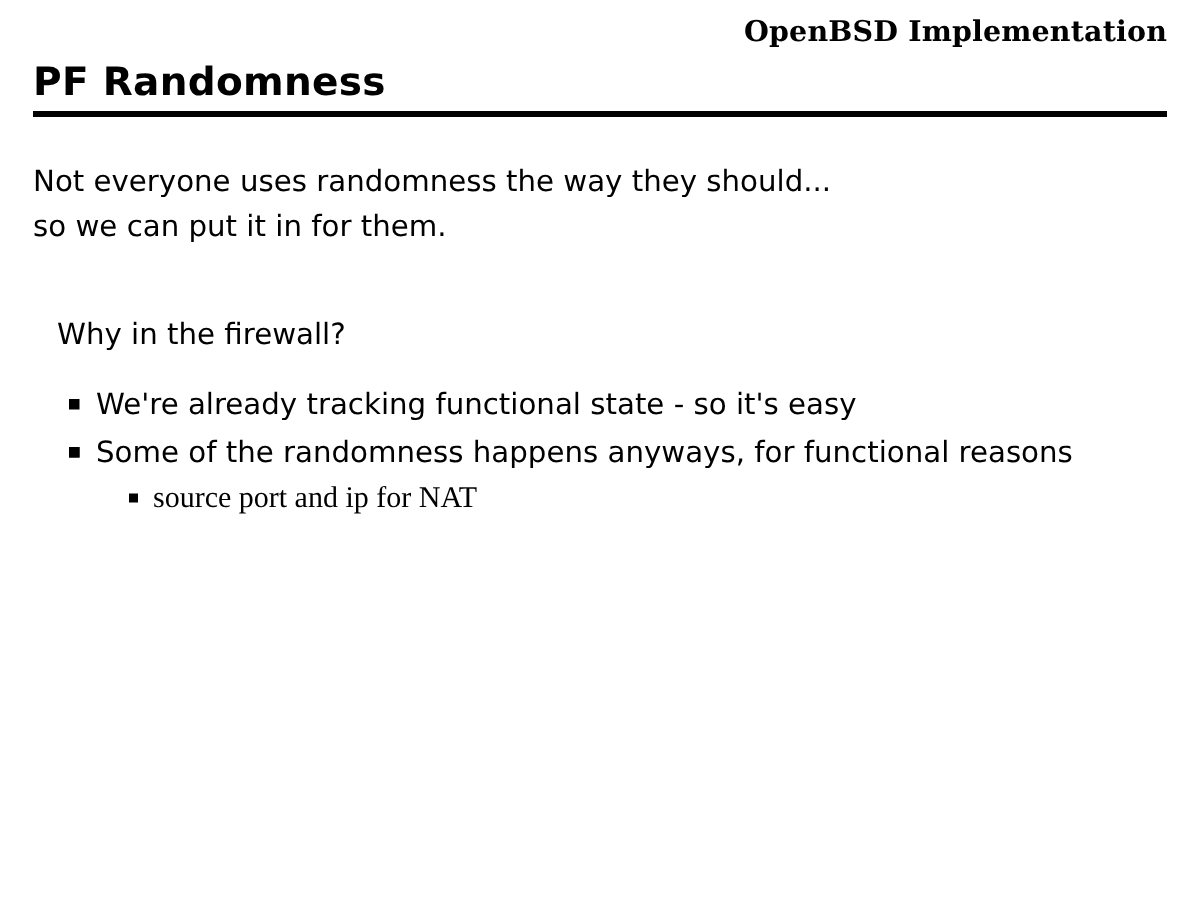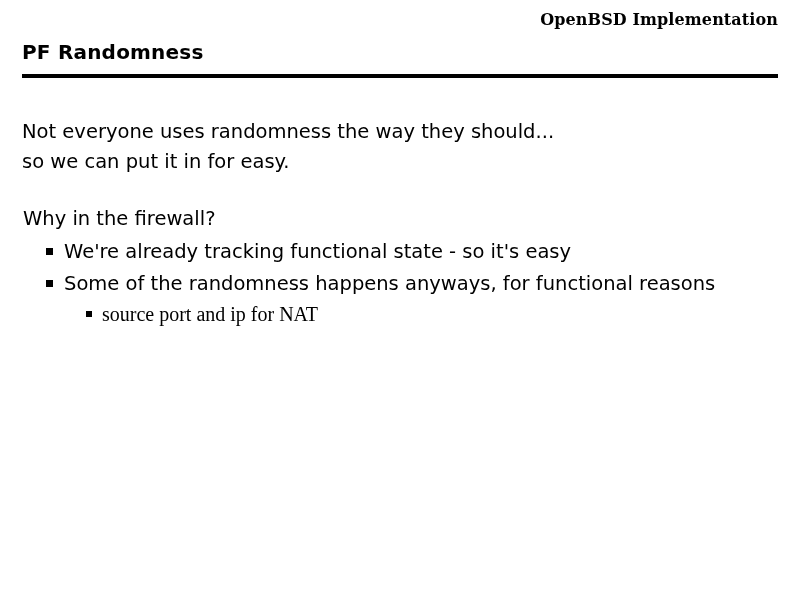--- a/index.html
+++ b/index.html
@@ -18,58 +18,58 @@
     position: relative;
     width: 800px;
     height: 600px;
     box-sizing: border-box;
   }
   .header-right {
     position: absolute;
     top: 10px;
     right: 22px;
     font-family: "DejaVu Serif", serif;
-    font-size: 16px;
+    font-size: 19px;
     font-weight: bold;
     letter-spacing: 0.1px;
   }
   .slide-title {
     position: absolute;
     top: 40px;
     left: 22px;
-    font-size: 20px;
+    font-size: 26px;
     font-weight: bold;
     letter-spacing: 0.2px;
   }
   .title-rule {
     position: absolute;
     top: 74px;
     left: 22px;
     width: 756px;
     height: 4px;
     background: #000000;
   }
   .body {
     position: absolute;
-    top: 117px;
+    top: 106px;
     left: 22px;
     width: 756px;
   }
   .para {
     font-size: 19.5px;
     line-height: 30px;
     margin: 0 0 0 0;
   }
   .spacer {
     height: 26px;
   }
   .question {
     font-size: 19.5px;
     line-height: 30px;
-    margin: 1px;
+    margin: 16px;
   }
   ul.level1 {
     list-style: none;
     margin: 2px 0 0 0;
     padding: 0 0 0 24px;
   }
   ul.level1 > li {
     position: relative;
     font-size: 19.5px;
     line-height: 31px;
@@ -116,21 +116,21 @@
   <div class="header-right">OpenBSD Implementation</div>
 
   <div class="slide-title">PF Randomness</div>
 
   <div class="title-rule"></div>
 
   <div class="body">
 
     <p class="para">Not everyone uses randomness the way they should...</p>
 
-    <p class="para">so we can put it in for easy.</p>
+    <p class="para">so we can put it in for them.</p>
 
     <div class="spacer"></div>
 
     <p class="question">Why in the firewall?</p>
 
     <ul class="level1">
 
       <li>
         <span class="bullet"></span>
         <span class="li-text">We're already tracking functional state - so it's easy</span>

